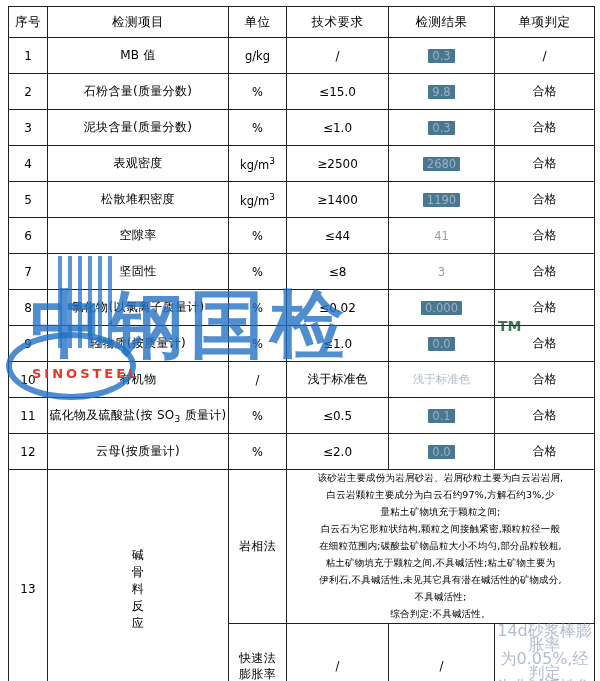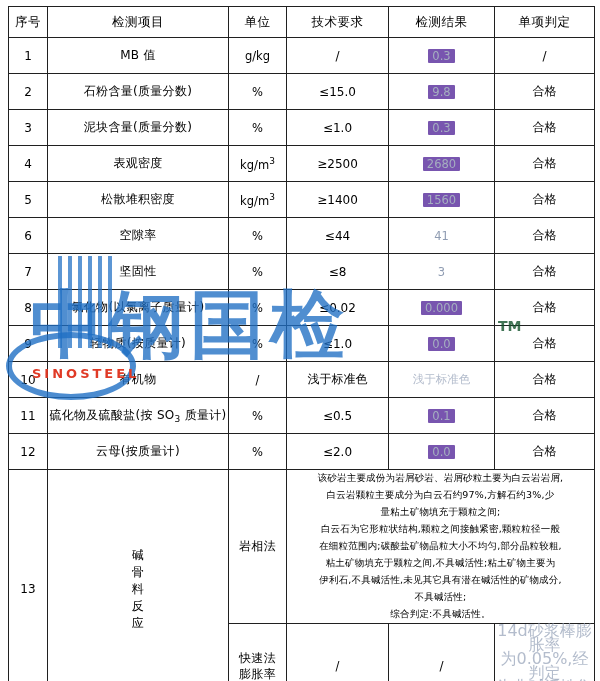--- a/index.html
+++ b/index.html
@@ -58,21 +58,21 @@
   .faded {
     color: #9aa6bb;
     opacity: 0.75;
   }
   .faded-strong {
     color: #7c8ba5;
     opacity: 0.85;
   }
   .bar-bg {
     display: inline-block;
-    background: #4c1d95;
+    background: #0c4a6e;
     padding: 0 4px;
     color: #8795ab;
     border-radius: 1px;
   }
 
   
   td.para {
     text-align: left;
     vertical-align: top;
     padding: 6px 7px;
@@ -200,21 +200,21 @@
         <td class="req">≥2500</td>
         <td class="result"><span class="bar-bg faded">2680</span></td>
         <td class="verdict">合格</td>
       </tr>
 
       <tr>
         <td class="idx">5</td>
         <td class="item">松散堆积密度</td>
         <td class="unit">kg/m<span class="sup">3</span></td>
         <td class="req">≥1400</td>
-        <td class="result"><span class="bar-bg faded">1560</span></td>
+        <td class="result"><span class="bar-bg faded">1190</span></td>
         <td class="verdict">合格</td>
       </tr>
 
       <tr>
         <td class="idx">6</td>
         <td class="item">空隙率</td>
         <td class="unit">%</td>
         <td class="req">≤44</td>
         <td class="result"><span class="faded-strong">41</span></td>
         <td class="verdict">合格</td>

